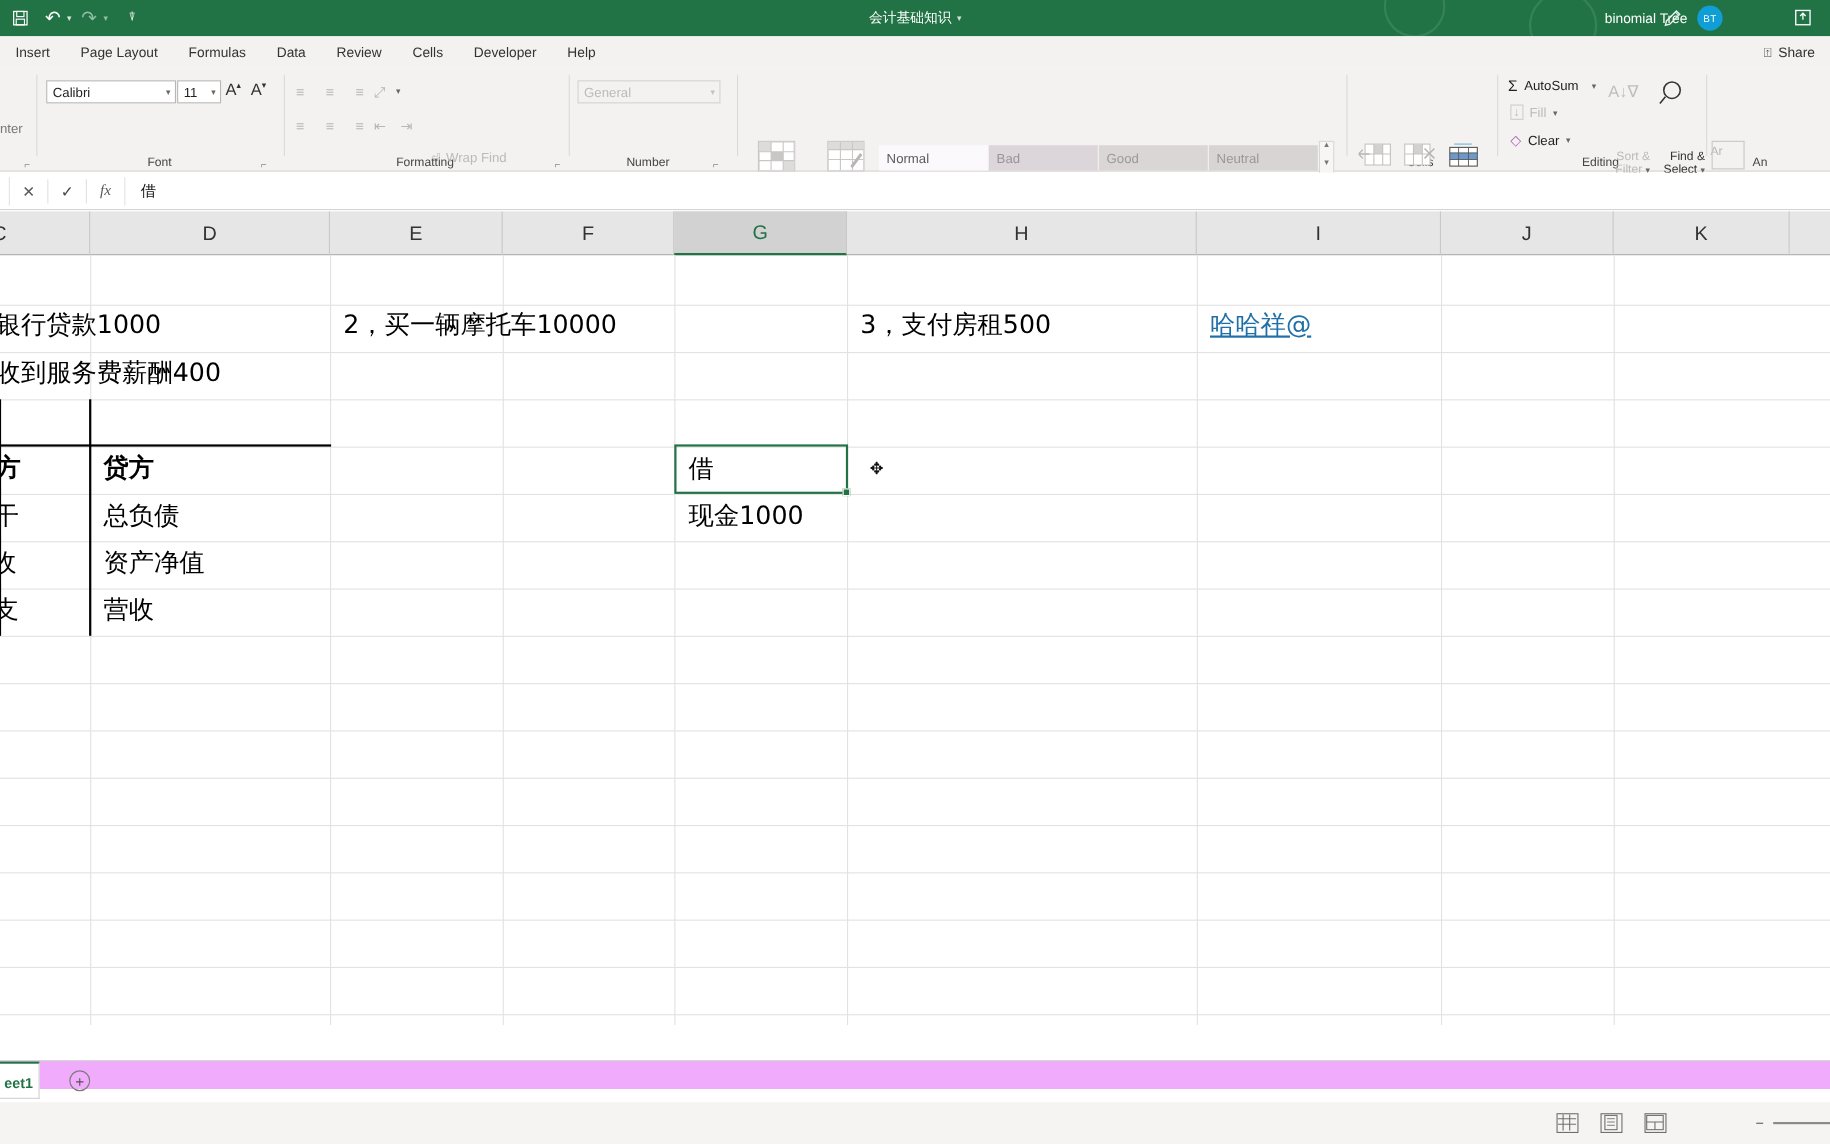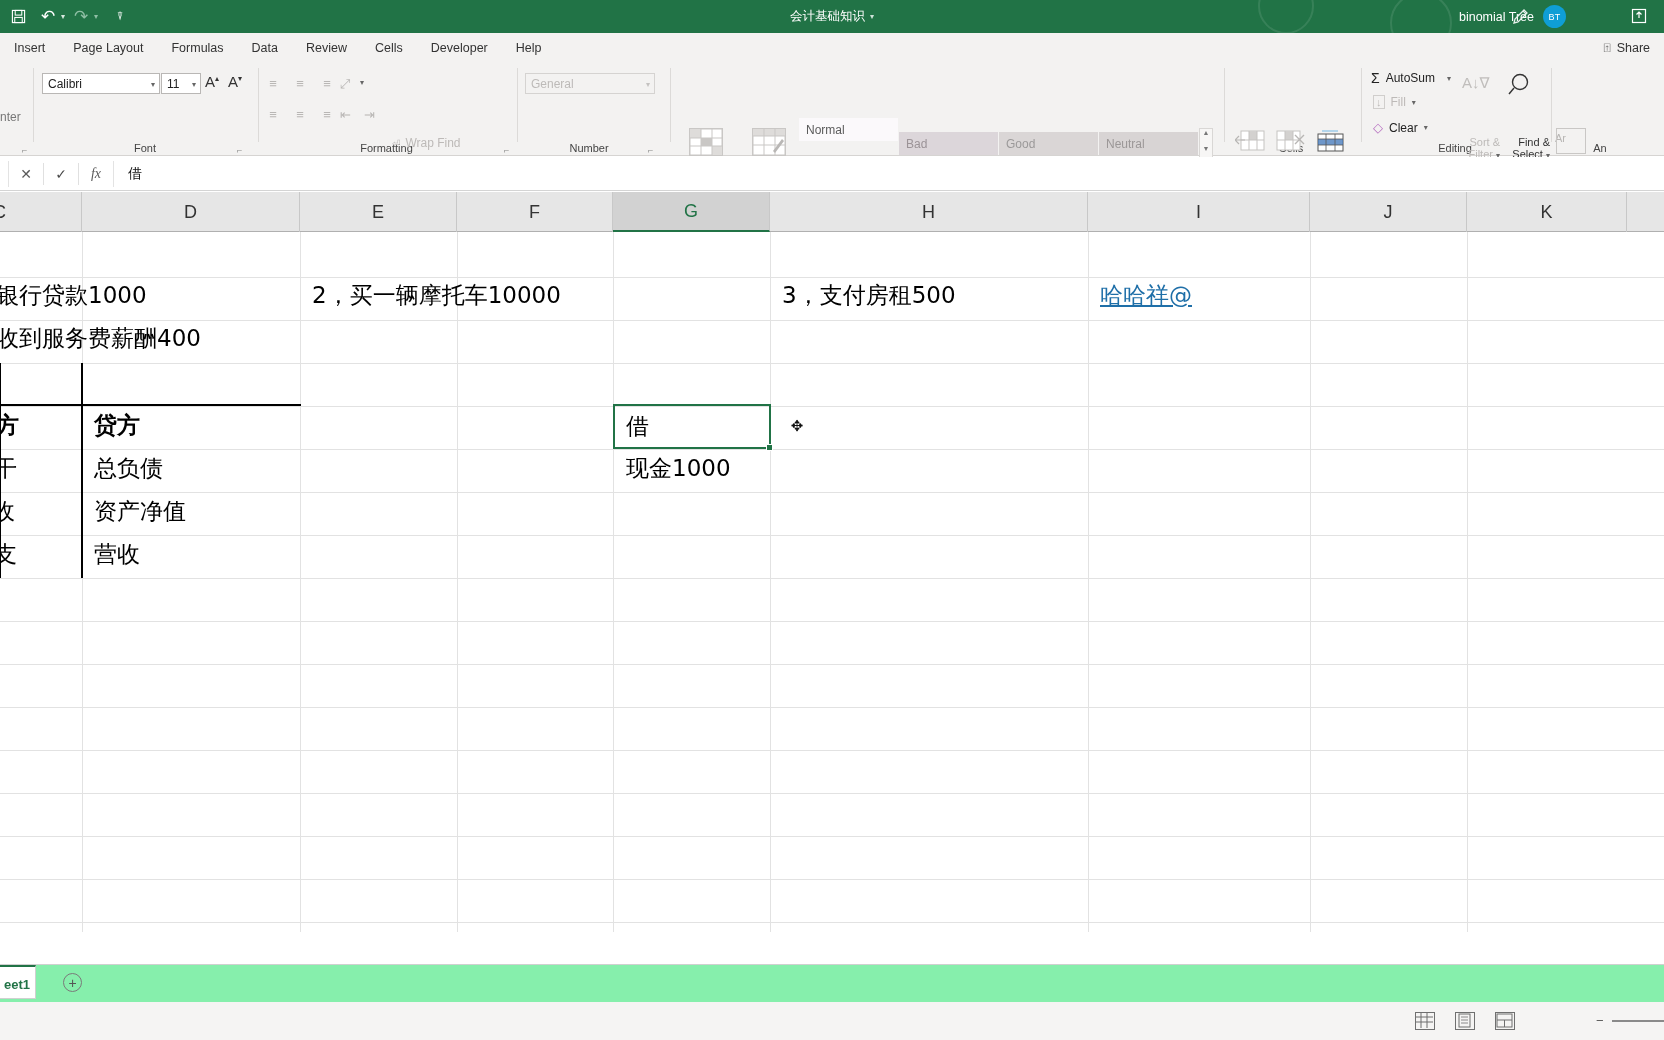--- a/index.html
+++ b/index.html
@@ -249,22 +249,22 @@
     position: absolute; width: 16px; height: 16px; color: #111; font-size: 15px;
     display: flex; align-items: center; justify-content: center;
   }
 
   
   .hscroll-area {
     position: absolute; left: 0; top: 932px; width: 1664px; height: 32px;
     background: #ffffff;
   }
   .sheettabbar {
-    position: absolute; left: 0; top: 964px; width: 1664px; height: 38px;
-    background: #86efac; border-top: 1px solid #d0d0d0;
+    position: absolute; left: 0; top: 964px; width: 1664px; height: 26px;
+    background: #f0abfc; border-top: 1px solid #d0d0d0;
   }
   .sheettab {
     position: absolute; left: -36px; top: 0px; width: 72px; height: 34px;
     background: #ffffff; border: 1px solid #d0d0d0; border-top: 2px solid #217346;
     display: flex; align-items: flex-end; justify-content: flex-end;
     padding: 0 5px 6px 0; font-size: 13px; color: #217346; font-weight: bold;
   }
   .addsheet {
     position: absolute; left: 63px; top: 8px; width: 19px; height: 19px;
     border: 1.5px solid #7a7a7a; border-radius: 50%; color: #555;
@@ -458,21 +458,21 @@
           <rect x="0" y="0" width="32" height="26" fill="#fff" stroke="#c9c7c5"></rect>
           <rect x="0" y="0" width="32" height="7" fill="#dedcda"></rect>
           <path d="M11 0 V26 M22 0 V26 M0 7 H32 M0 16 H32" stroke="#c9c7c5"></path>
           <path d="M20 22 L29 10 L31 12 L22 24 Z" fill="#b9b7b5"></path>
         </svg>
     </div>
     <div class="bigbtn" style="left:740px; top:94px;">
       <div>Format as</div>
       <div><span>Table</span> <span class="micro-caret">▾</span></div>
     </div>
-    <div class="stylecell st-normal" style="left:799px;  top:56px;text-align:right;">Normal</div>
+    <div class="stylecell st-normal" style="left:799px;  top:70px;text-align:right;">Normal</div>
     <div class="stylecell st-bad" style="left:899px;  top:70px;">Bad</div>
     <div class="stylecell st-good" style="left:999px;  top:70px;">Good</div>
     <div class="stylecell st-neutral" style="left:1099px; top:70px;">Neutral</div>
     <div class="stylecell st-calc" style="left:799px;  top:96px;">Calculation</div>
     <div class="stylecell st-check" style="left:899px;  top:96px;">Check Cell</div>
     <div class="stylecell st-expl" style="left:999px;  top:96px;">Explanatory ...</div>
     <div class="stylecell st-follow" style="left:1099px; top:96px;">Followed Hy...</div>
     <div class="gallery-scroll">
       <span>▲</span>
       <span>▼</span>

